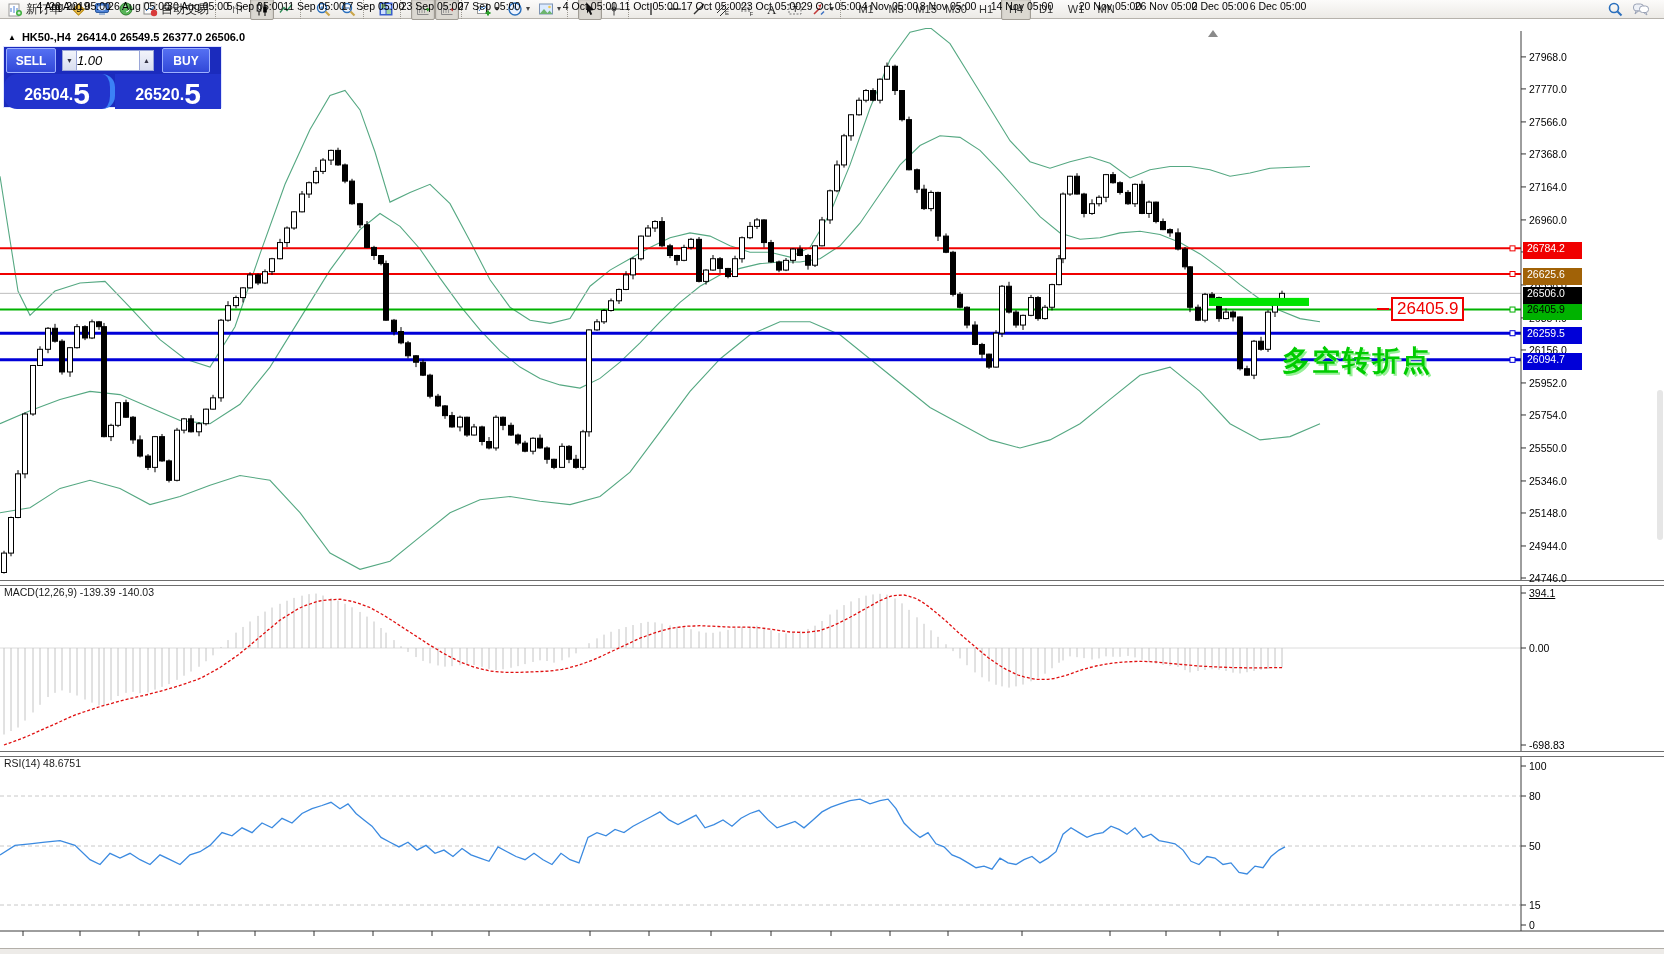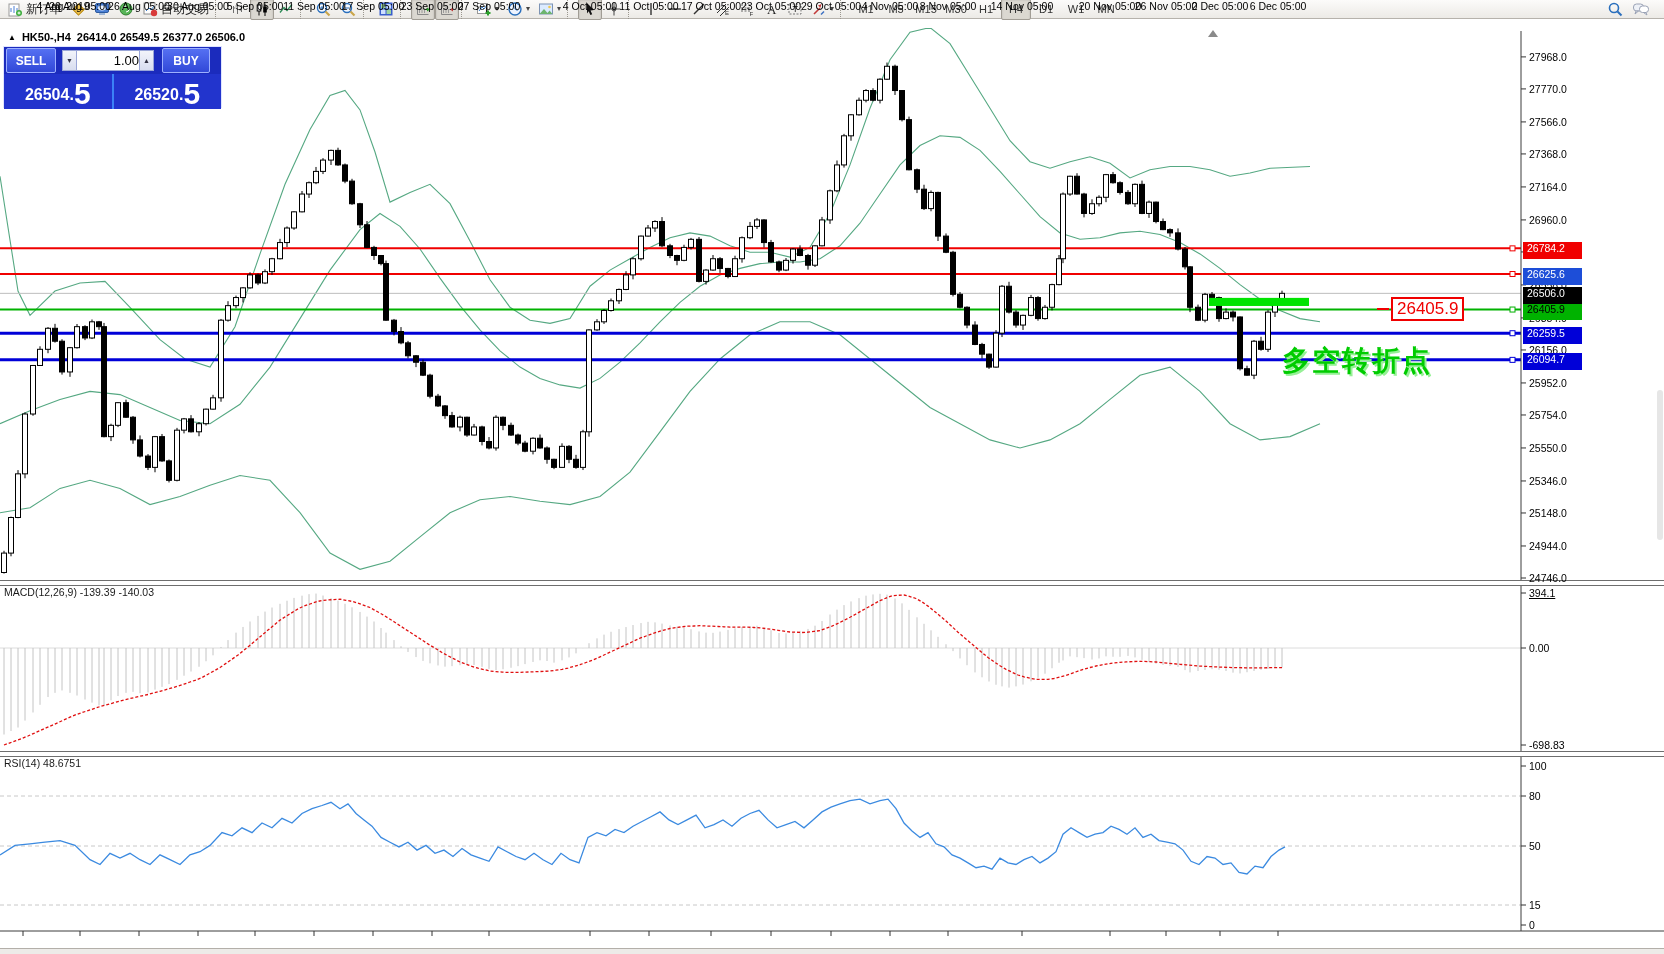--- a/index.html
+++ b/index.html
@@ -26,24 +26,24 @@
   
   .trade-panel{position:absolute;left:3px;top:46px;width:219px;height:62px;background:#1b2bbd;border:1px solid #dfe4ff;box-sizing:border-box;}
   .tp-row1{position:absolute;left:0;top:0;width:100%;height:27px;display:flex;align-items:center;}
   .tp-btn{height:23px;border:1px solid #9db0ff;border-radius:2px;background:linear-gradient(#5570f2,#3148d8);
     color:#fff;font-size:12px;font-weight:bold;display:flex;align-items:center;justify-content:center;}
   .tp-sell{width:48px;margin-left:2px;}
   .tp-buy{width:46px;margin-left:8px;}
   .tp-spin{width:15px;height:21px;background:linear-gradient(#f2f4fa,#d8ddf0);border:1px solid #9aa6d8;
     display:flex;align-items:center;justify-content:center;font-size:7px;color:#334;box-sizing:border-box;}
   .tp-vol{width:62px;height:21px;background:#fff;border:1px solid #9aa6d8;border-left:none;border-right:none;
-    font-size:13px;color:#000;text-align:right;box-sizing:border-box;padding:0;}
+    font-size:13px;color:#000;text-align:left;box-sizing:border-box;padding:0;font-style:italic;}
   .tp-prices{position:absolute;left:0;top:27px;width:100%;height:35px;display:flex;}
   .tp-cell{flex:1;background:#2234cd;color:#fff;display:flex;align-items:flex-end;justify-content:center;padding-bottom:3px;}
-  .tp-cell.left{border-right:2px solid #3b82f6;}
+  .tp-cell.left{border-right:5px solid #3b82f6;border-radius:13px;}
   .tp-main{font-size:16px;font-weight:bold;line-height:1;padding-bottom:3px;}
   .tp-dot{font-size:16px;font-weight:bold;line-height:1;padding-bottom:3px;}
   .tp-big{font-size:30px;font-weight:600;line-height:0.85;}
   
   .panel-label{position:absolute;left:4px;font-size:10.5px;color:#1a1a1a;}
   
   .callout{position:absolute;border:2px solid #f00000;background:#fff;color:#f00000;
     font-size:17px;line-height:20px;padding:0 4px;}
   .callout-dash{position:absolute;width:12px;height:2px;background:#f00000;}
   .cn-note{position:absolute;font-size:28px;font-weight:bold;color:#00cc00;text-shadow:2px 2px 0 #96f096;letter-spacing:2px;}
@@ -917,21 +917,21 @@
       <div class="overlay-label" style="left: 1529px; top: 572px;">24746.0</div>
       <div class="overlay-label" style="left: 1529px; top: 587px; text-decoration: underline;">394.1</div>
       <div class="overlay-label" style="left: 1529px; top: 642px;">0.00</div>
       <div class="overlay-label" style="left: 1529px; top: 739px;">-698.83</div>
       <div class="overlay-label" style="left: 1529px; top: 760px;">100</div>
       <div class="overlay-label" style="left: 1529px; top: 790px;">80</div>
       <div class="overlay-label" style="left: 1529px; top: 840px;">50</div>
       <div class="overlay-label" style="left: 1529px; top: 899px;">15</div>
       <div class="overlay-label" style="left: 1529px; top: 919px;">0</div>
       <div class="chip" style="left: 1523px; top: 241.854px; background: rgb(240, 0, 0); color: rgb(255, 255, 255);">26784.2</div>
-      <div class="chip" style="left: 1523px; top: 267.505px; background: #1d4ed8; color: rgb(255, 255, 255);">26625.6</div>
+      <div class="chip" style="left: 1523px; top: 267.505px; background: #a16207; color: rgb(255, 255, 255);">26625.6</div>
       <div class="chip" style="left: 1523px; top: 303.038px; background: rgb(0, 178, 0); color: rgb(0, 0, 0);">26405.9</div>
       <div class="chip" style="left: 1523px; top: 326.716px; background: rgb(0, 0, 216); color: rgb(255, 255, 255);">26259.5</div>
       <div class="chip" style="left: 1523px; top: 353.37px; background: rgb(0, 0, 216); color: rgb(255, 255, 255);">26094.7</div>
       <div class="chip" style="left: 1523px; top: 286.849px; background: rgb(0, 0, 0); color: rgb(255, 255, 255);">26506.0</div>
       <div class="date-label" style="left: 28px; top: 0px; margin-left: 35px;">4 Aug 2019</div>
       <div class="date-label" style="left: 80px; top: 0px;">20 Aug 05:00</div>
       <div class="date-label" style="left: 139px; top: 0px;">26 Aug 05:00</div>
       <div class="date-label" style="left: 198px; top: 0px;">30 Aug 05:00</div>
       <div class="date-label" style="left: 255px; top: 0px;">5 Sep 05:00</div>
       <div class="date-label" style="left: 314px; top: 0px;">11 Sep 05:00</div>

